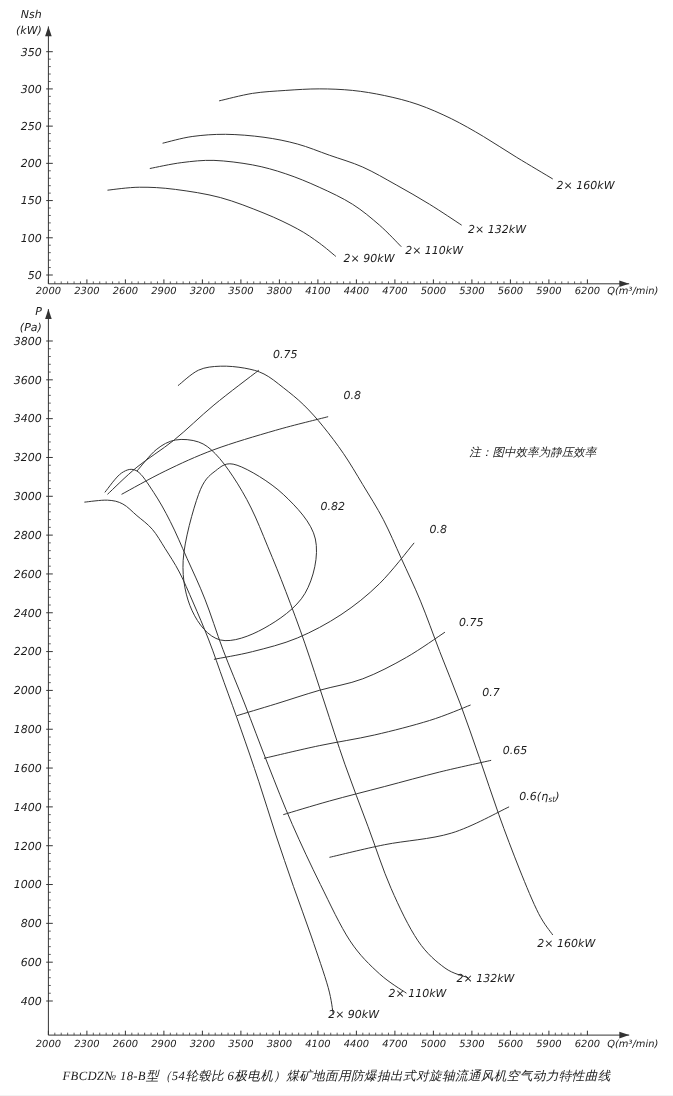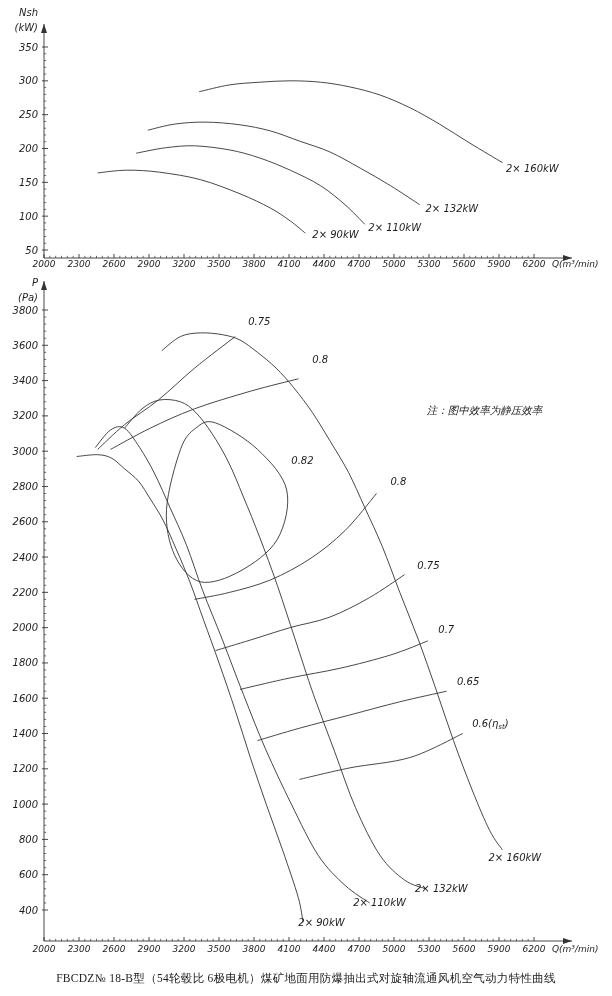--- a/index.html
+++ b/index.html
@@ -10,20 +10,21 @@
     font-family:"DejaVu Sans","Liberation Sans",sans-serif;
     overflow:hidden;
     margin:0 auto;
   }
   svg{position:absolute;left:0;top:0;}
   .caption{
     position:absolute;
     left:0;top:971px;width:612px;
     text-align:center;
     font-family:"Liberation Serif","DejaVu Serif",serif;
+    font-style:italic;
     font-size:11.5px;
     color:#1c1c1c;
     letter-spacing:0.3px;
     white-space:nowrap;
   }
 </style>
 </head>
 <body>
 
 <div class="page">

